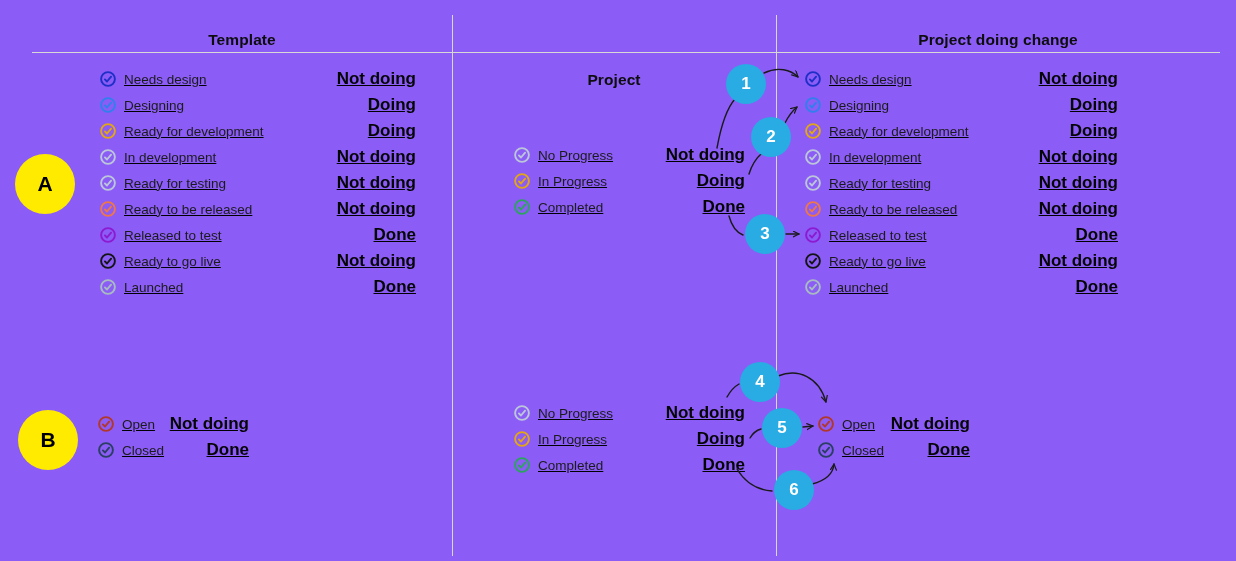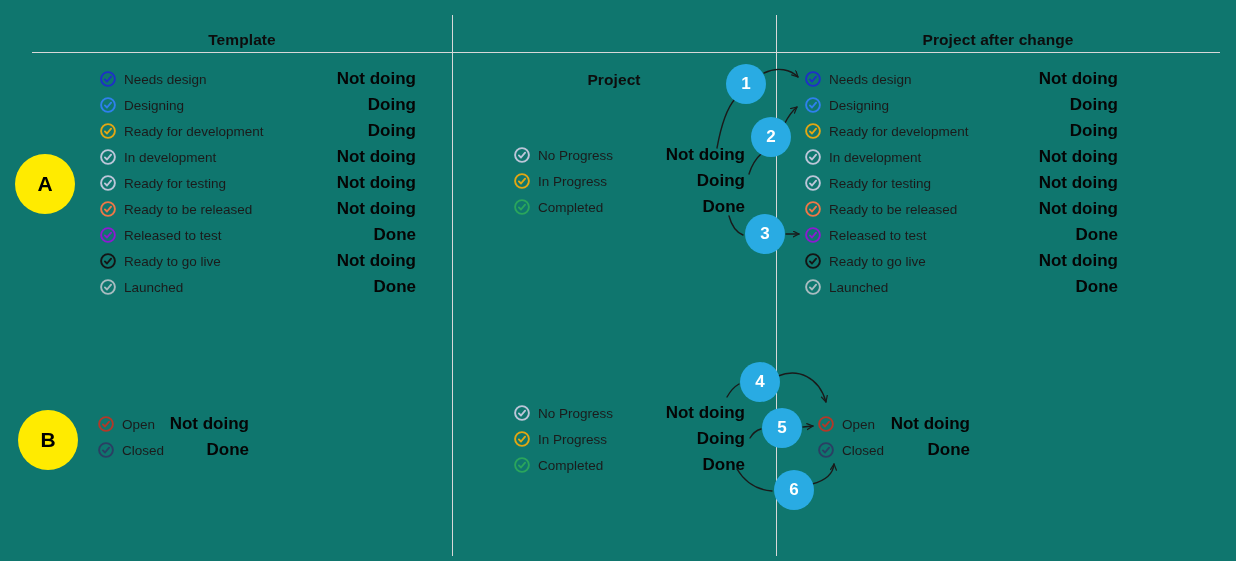--- a/index.html
+++ b/index.html
@@ -1,27 +1,27 @@
 <!DOCTYPE html>
 <html><head>
 <meta charset="utf-8">
 <style>
   html,body{margin:0;padding:0;background:#fff;font-family:"Liberation Sans",sans-serif;}
-  #canvas{position:relative;width:1236px;height:561px;background:#0f766e;overflow:hidden;}
+  #canvas{position:relative;width:1236px;height:561px;background:#8b5cf6;overflow:hidden;}
 
   .vline{position:absolute;top:15px;width:1px;height:541px;background:#d8d8d8;}
   .hline{position:absolute;left:32px;top:52px;width:1188px;height:1px;background:#d8d8d8;}
 
   .col-header{position:absolute;top:31px;text-align:center;font-weight:bold;font-size:15.5px;color:#0d0d0d;letter-spacing:.1px;}
   #hdr-1{left:32px;width:420px;}
   #hdr-2{left:452px;width:324px;margin-top:40px;}
   #hdr-3{left:776px;width:444px;}
 
   .list{position:absolute;}
-  .row{height:26px;display:flex;align-items:center;gap:8px;}
+  .row{height:26px;display:flex;align-items:center;gap:8px;text-decoration:underline;}
   .ic{width:16px;height:16px;flex:0 0 16px;display:block;}
   .ic svg{display:block;width:16px;height:16px;}
   .nm{font-size:13.5px;color:#1b1b1b;white-space:nowrap;}
   .mp{margin-left:auto;font-weight:bold;font-size:17px;color:#050505;white-space:nowrap;}
 
   #list-a-template{left:100px;top:66px;width:316px;}
   #list-a-project {left:514px;top:142px;width:231px;}
   #list-a-after   {left:805px;top:66px;width:313px;}
   #list-b-template{left:98px; top:411px;width:151px;}
   #list-b-project {left:514px;top:400px;width:231px;}
@@ -47,21 +47,21 @@
 <body>
 
 <div id="canvas">
 
   <div class="vline" style="left:452px;"></div>
   <div class="vline" style="left:776px;"></div>
   <div class="hline"></div>
 
   <div id="hdr-1" class="col-header">Template</div>
   <div id="hdr-2" class="col-header">Project</div>
-  <div id="hdr-3" class="col-header">Project after change</div>
+  <div id="hdr-3" class="col-header">Project doing change</div>
 
   <div id="marker-a" class="marker">A</div>
   <div id="marker-b" class="marker">B</div>
 
   <div id="list-a-template" class="list">
     <div class="row">
       <span class="ic">
           <svg viewBox="0 0 16 16">
             <circle cx="8" cy="8" r="6.9" fill="none" stroke-width="1.9" stroke="#1e2fc8"></circle>
             <path d="M4.9 8.4l2.1 2.1 4.1-4.8" fill="none" stroke-width="1.9" stroke-linecap="round" stroke-linejoin="round" stroke="#1e2fc8"></path>

